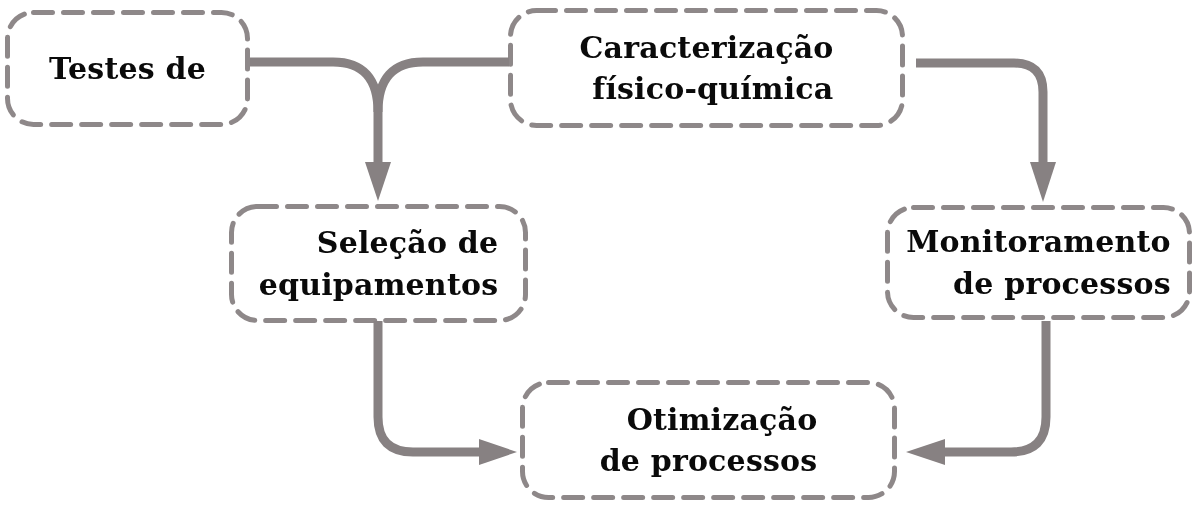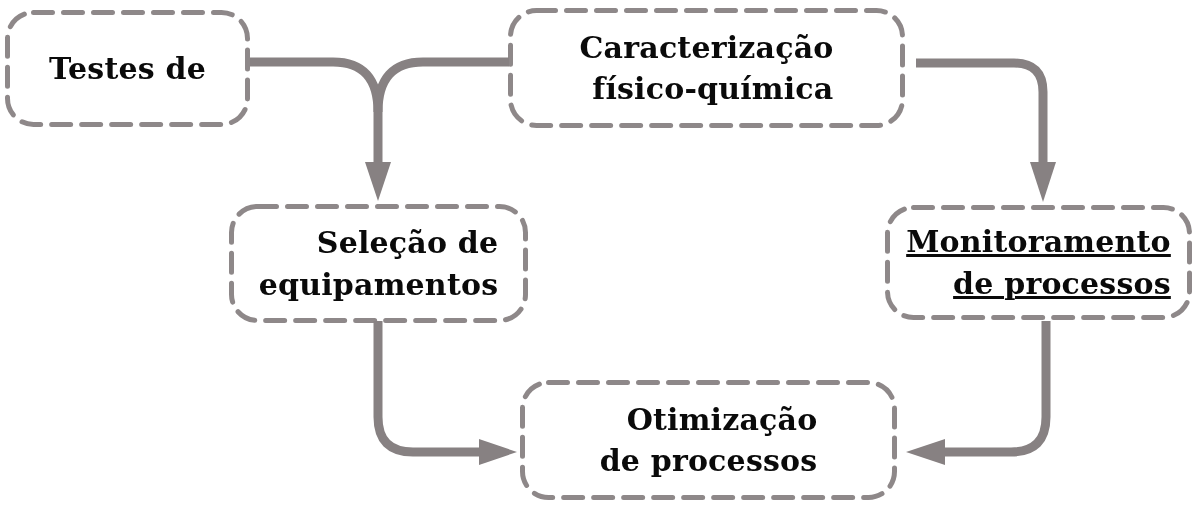--- a/index.html
+++ b/index.html
@@ -40,21 +40,21 @@
     color:var(--text);
     font-weight:bold;
     font-size:30px;
     line-height:1.38;
     letter-spacing:0.2px;
   }
   .node-label{display:block;}
   #n1{left:5px;top:10px;width:245px;height:117px;}
   #n2{left:508px;top:8px;width:397px;height:120px;}
   #n3{left:229px;top:204px;width:299px;height:119px;}
-  #n4{left:885px;top:205px;width:307px;height:115px;text-decoration:underline;}
+  #n4{left:885px;top:205px;width:307px;height:115px;}
   #n5{left:520px;top:380px;width:377px;height:120px;}
 </style>
 </head>
 <body>
 
 <div class="canvas">
 
   <svg class="layer" viewBox="0 0 1200 510">
 
     <rect class="node-border" x="7.5" y="12.5" width="240" height="112" rx="26"></rect>

